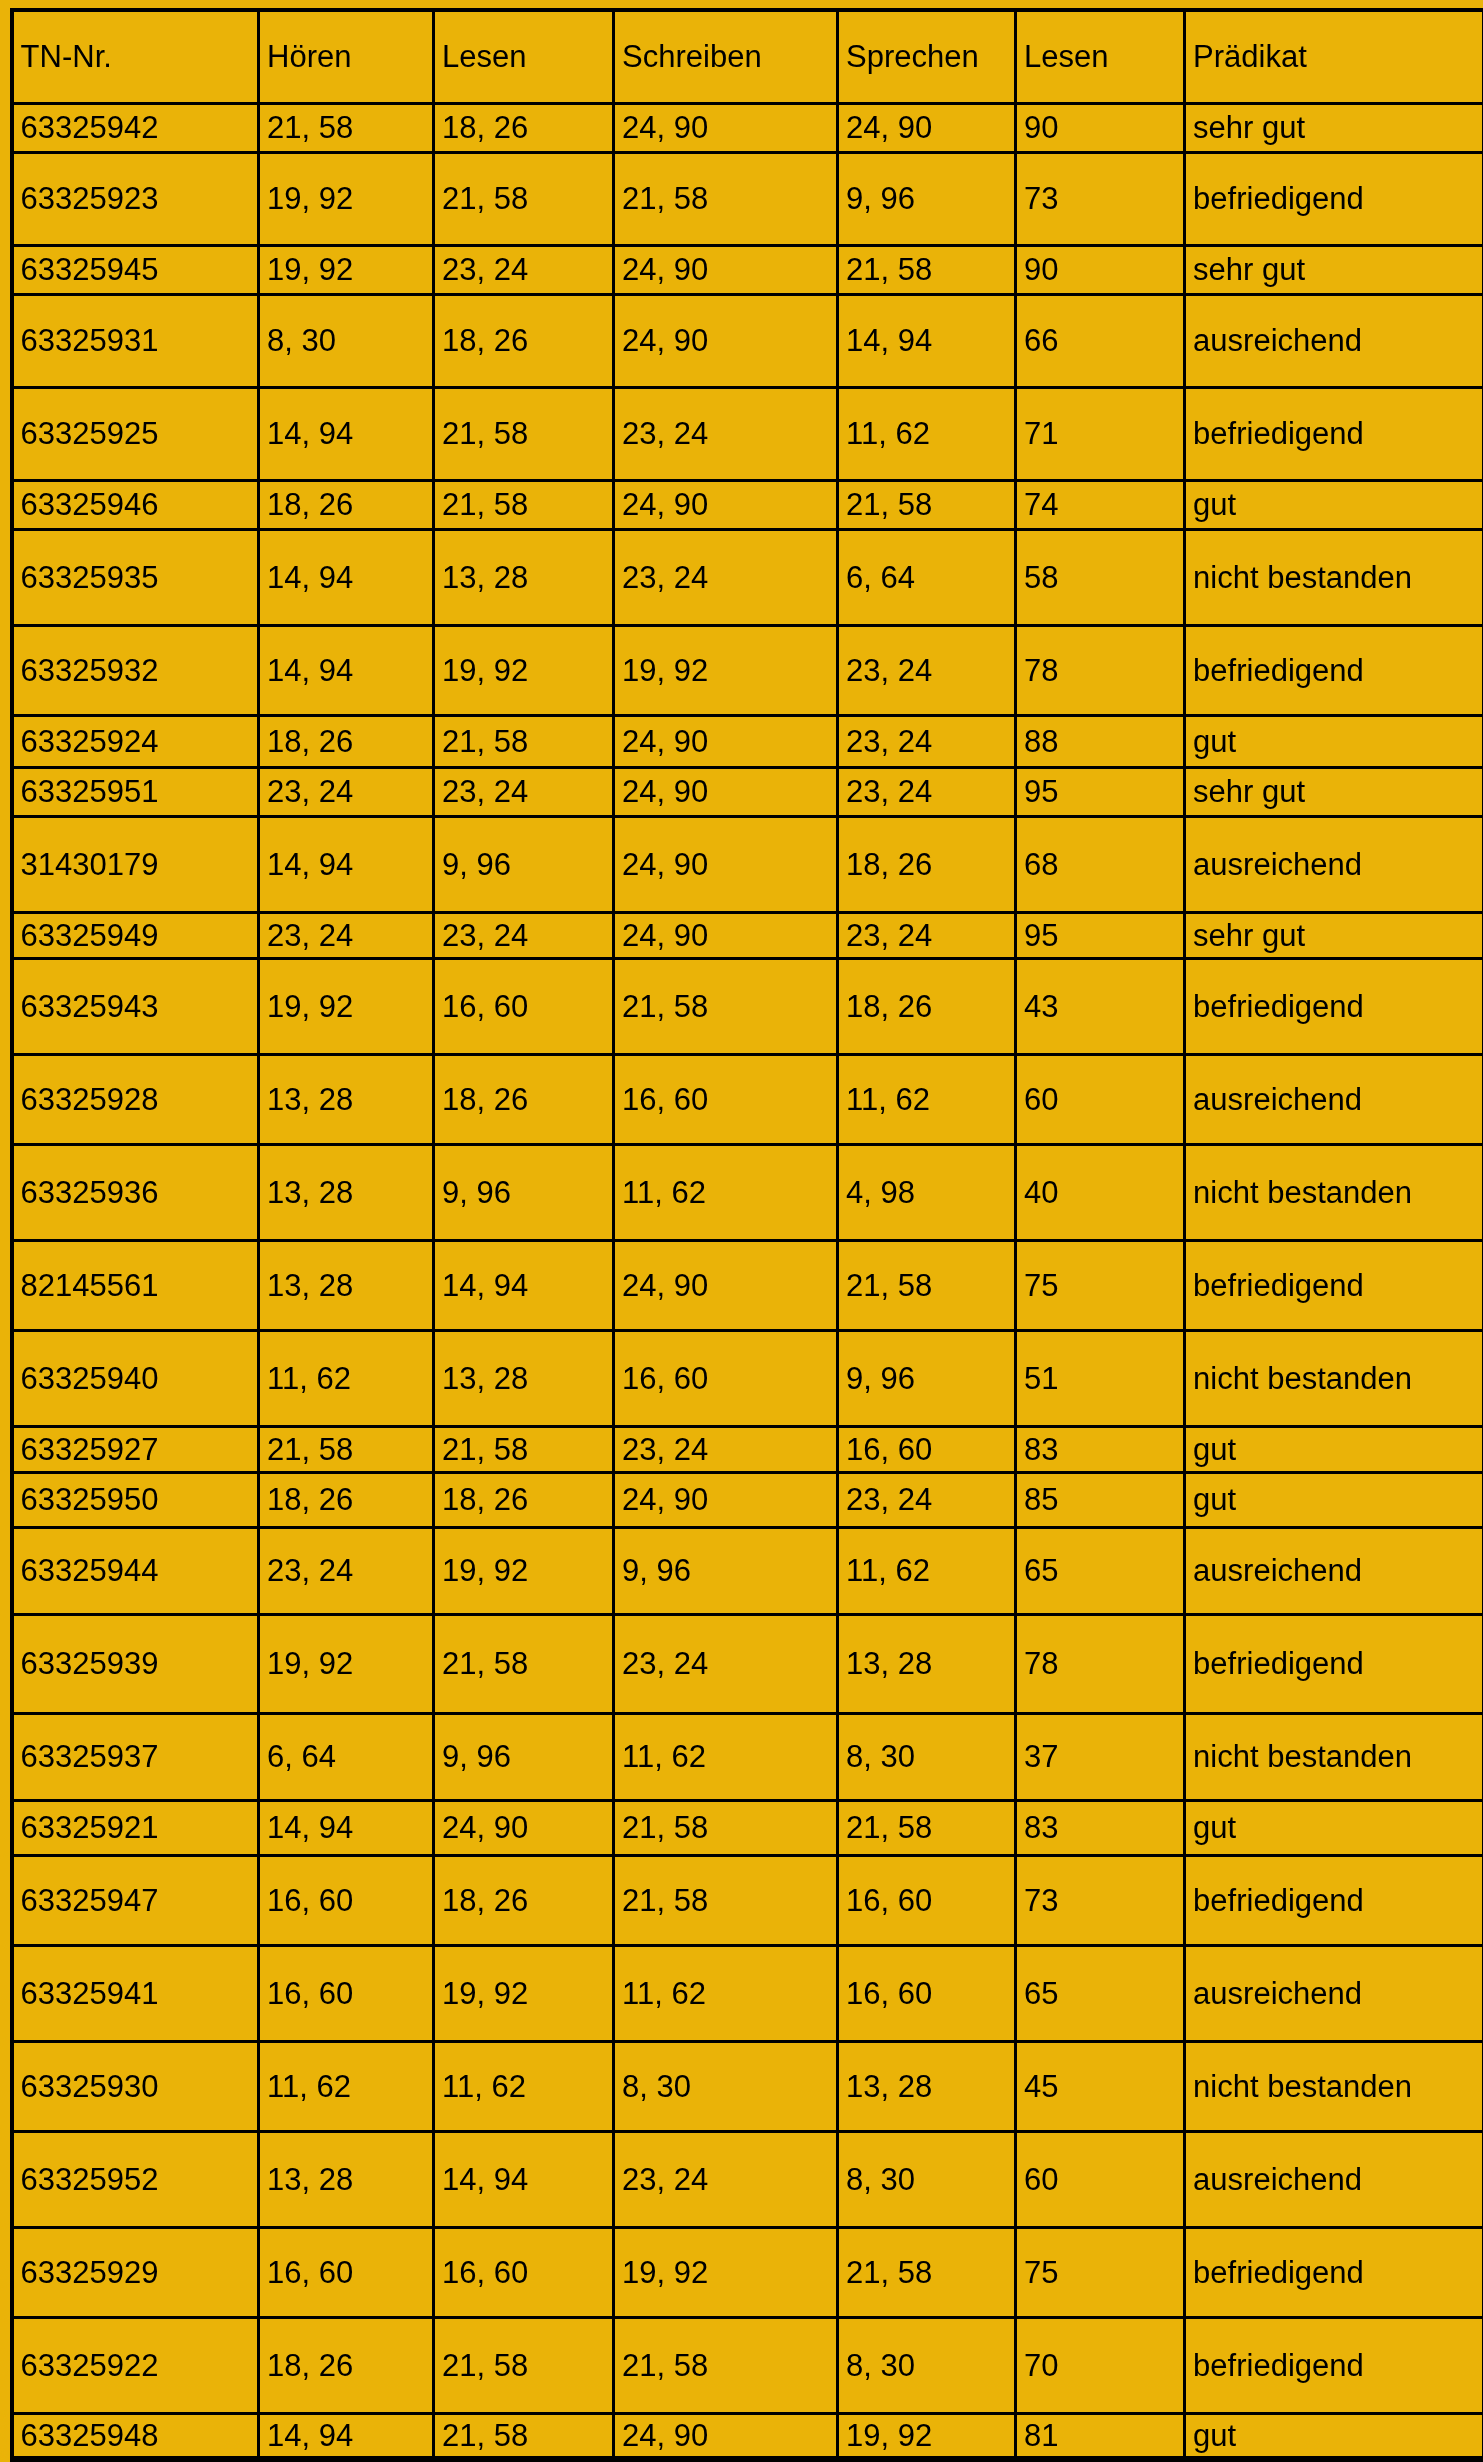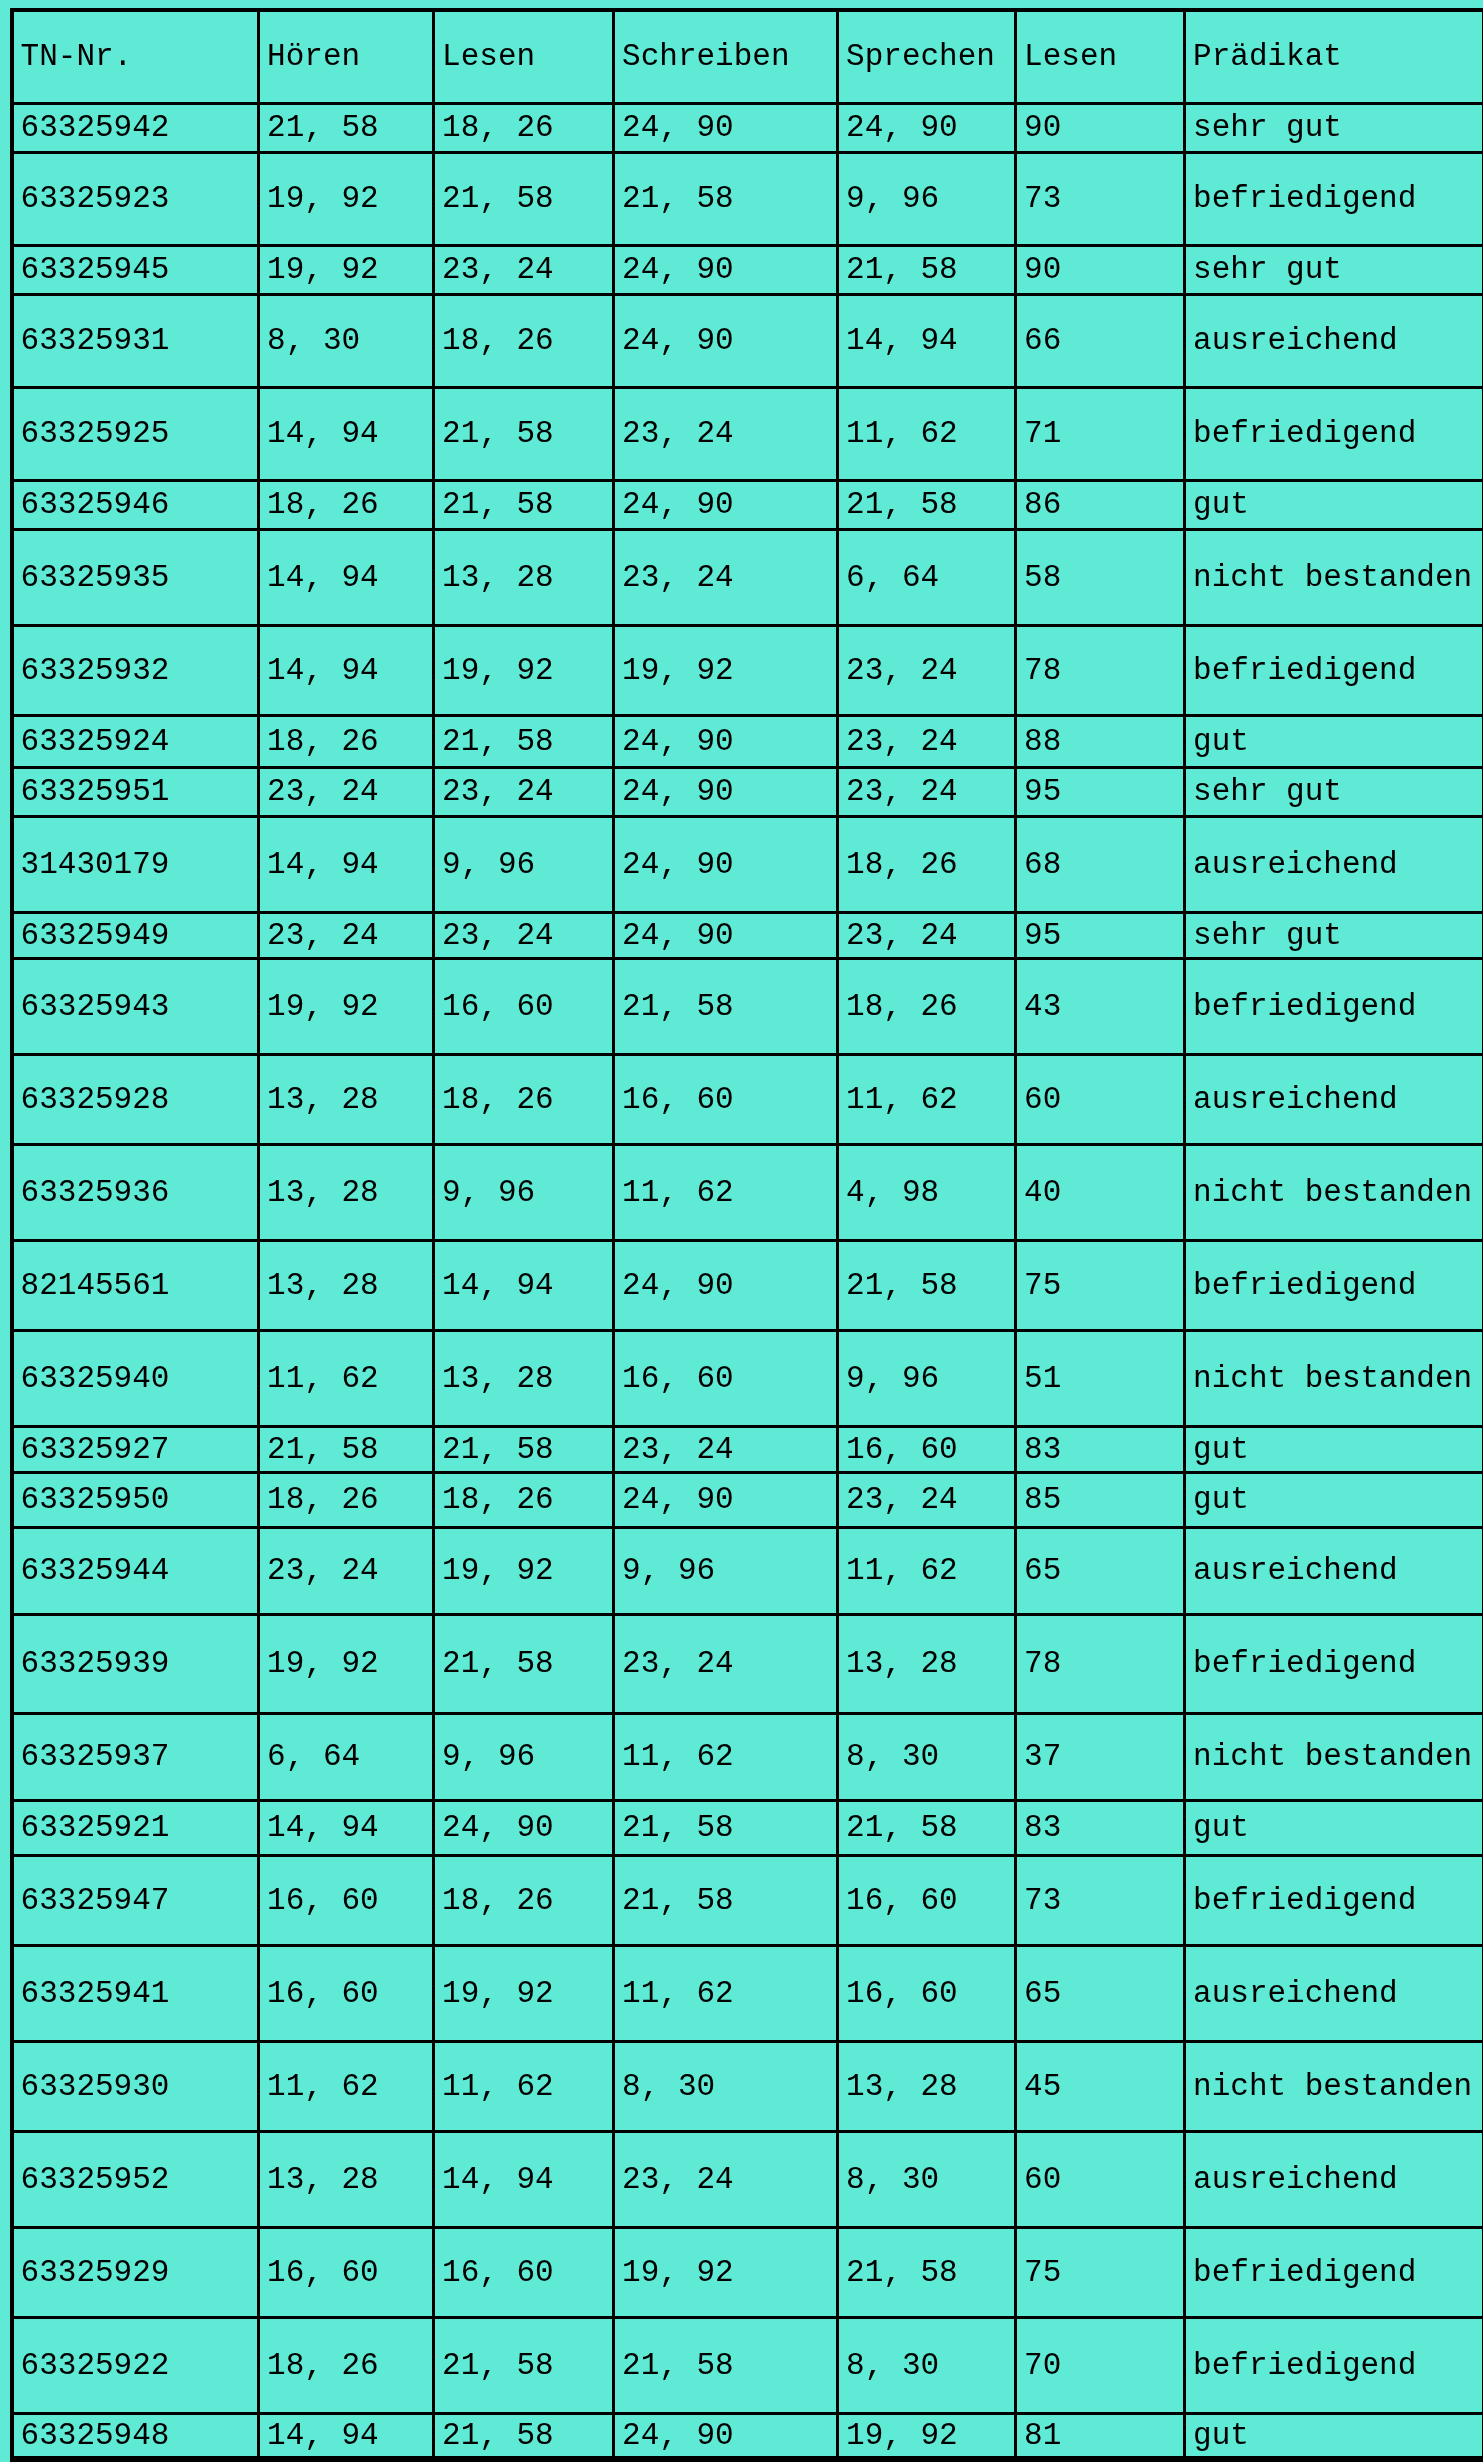--- a/index.html
+++ b/index.html
@@ -5,23 +5,23 @@
   html, body {
     margin: 0;
     padding: 0;
     background: #ffffff;
   }
   .page {
     position: relative;
     width: 1483px;
     height: 2462px;
     overflow: hidden;
-    background: #5eead4;
+    background: #eab308;
     color: #000000;
-    font-family: Liberation Mono, monospace;
+    font-family: Liberation Sans, sans-serif;
   }
   table.results {
     position: absolute;
     left: 9.5px;
     top: 7.7px;
     width: 1472px;
     border-collapse: collapse;
     table-layout: fixed;
     border: 4.2px solid #000000;
     border-bottom-width: 7.7px;
@@ -109,21 +109,21 @@
           <td>11, 62</td>
           <td>71</td>
           <td>befriedigend</td>
         </tr>
         <tr style="height: 49px;">
           <td>63325946</td>
           <td>18, 26</td>
           <td>21, 58</td>
           <td>24, 90</td>
           <td>21, 58</td>
-          <td>86</td>
+          <td>74</td>
           <td>gut</td>
         </tr>
         <tr style="height: 96px;">
           <td>63325935</td>
           <td>14, 94</td>
           <td>13, 28</td>
           <td>23, 24</td>
           <td>6, 64</td>
           <td>58</td>
           <td>nicht bestanden</td>

